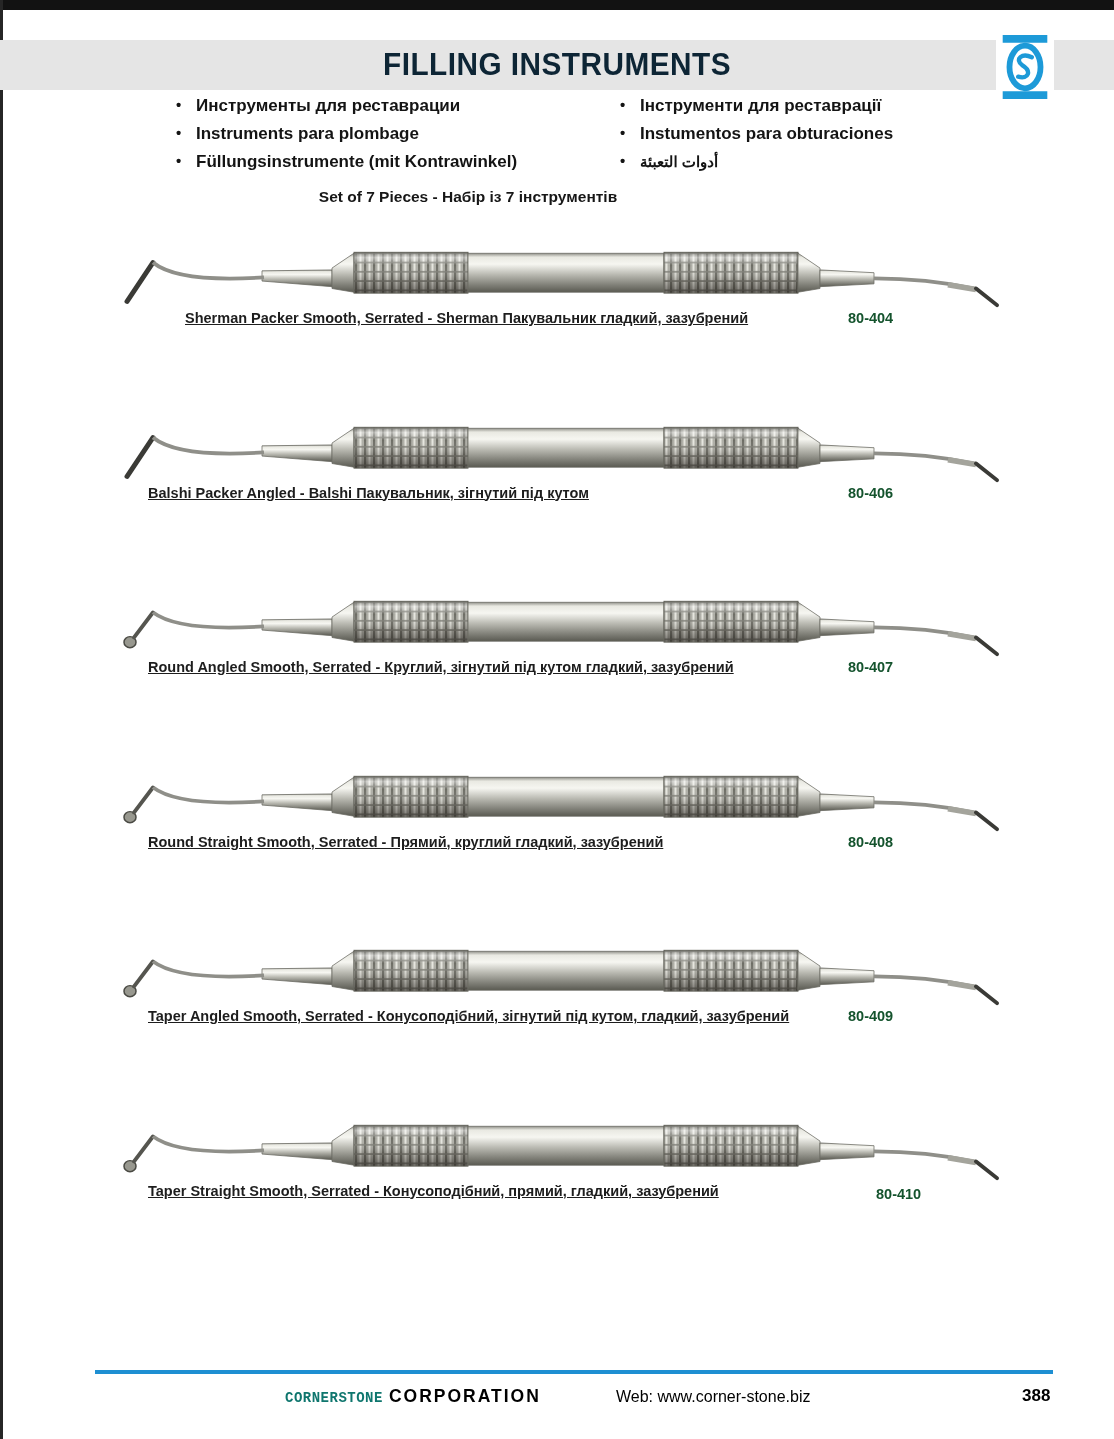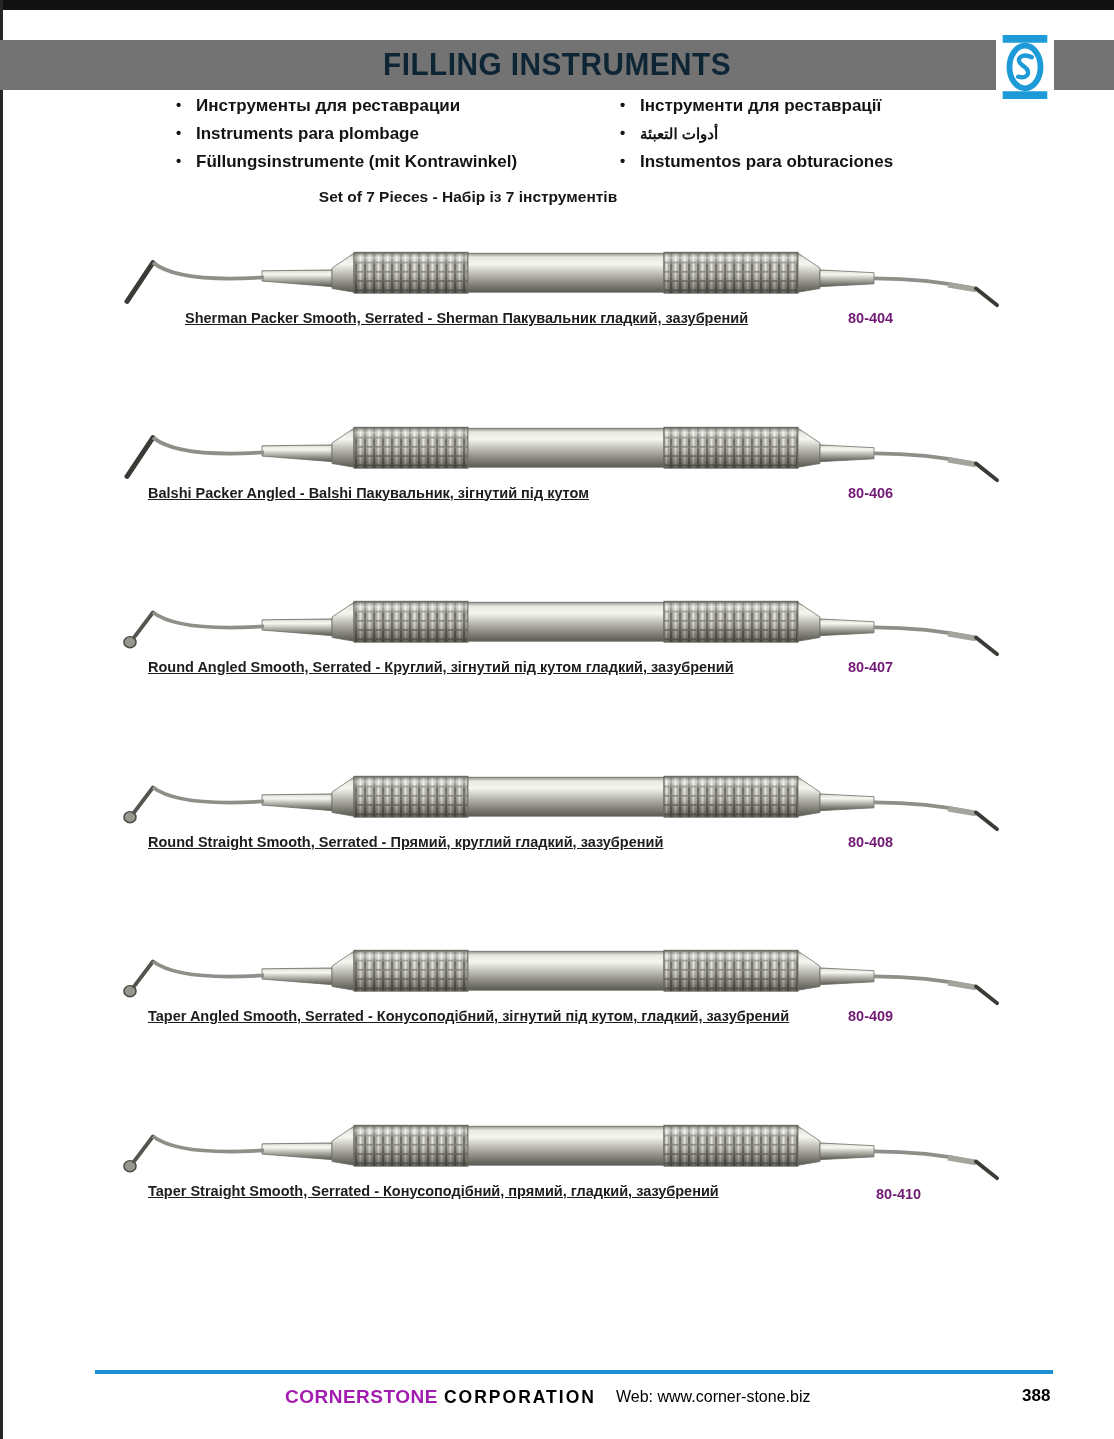--- a/index.html
+++ b/index.html
@@ -4,21 +4,21 @@
 <style>
   html,body { margin:0; padding:0; background:#9a9a9a; }
   .page {
     position:relative; width:1114px; height:1439px; margin:0 auto;
     background:#ffffff; overflow:hidden;
     font-family:"Liberation Sans", sans-serif; color:#1c1c1c;
   }
   .topbar  { position:absolute; top:0; left:0; width:1114px; height:10px; background:#121212; }
   .leftline{ position:absolute; top:0; left:0; width:3px; height:1439px; background:#262626; }
 
-  .bluebar { position:absolute; top:40px; left:0; width:1114px; height:50px; background:#737373; }
+  .bluebar { position:absolute; top:40px; left:0; width:1114px; height:50px; background:#e5e5e5; }
   .title {
     display:block; text-align:center; line-height:50px;
     font-size:31px; font-weight:bold; color:#0d2535; letter-spacing:.5px;
     transform:scaleX(.96);
   }
   .logo-box {
     position:absolute; top:33px; left:996px; width:58px; height:68px;
     background:#ffffff; display:flex; align-items:center; justify-content:center;
   }
 
@@ -34,28 +34,28 @@
     position:absolute; top:188px; left:0; width:936px; text-align:center;
     font-weight:bold; font-size:15.5px; color:#161616;
   }
 
   .products { position:absolute; top:222px; left:0; width:1114px; }
   .product-row { position:relative; height:166.5px; }
   .inst-svg { display:block; margin:8px 0 0 112px; }
   .caption { position:relative; height:20px; margin-top:2px; }
   .caption-name { position:absolute; left:148px; font-weight:bold; font-size:14.5px; color:#1d1d1d; white-space:nowrap;text-decoration:underline; }
   .product-row:nth-child(1) .caption-name { left:185px; }
-  .caption-code { position:absolute; left:848px; font-weight:bold; font-size:14.5px; color:#701a75; }
+  .caption-code { position:absolute; left:848px; font-weight:bold; font-size:14.5px; color:#14532d; }
   .product-row:nth-child(6) .caption-code { top:3px;margin-left:28px; }
 
   .footer-rule { position:absolute; top:1370px; left:95px; width:958px; height:4px; background:#1e8fd2; }
   .f-brand { position:absolute; top:1386px; left:285px; white-space:nowrap; }
   .f-cornerstone {
-    font-family:Liberation Sans, sans-serif; font-weight:bold; font-size:19px;
-    color:#a21caf; letter-spacing:.5px;
+    font-family:Liberation Mono, monospace; font-weight:bold; font-size:14px;
+    color:#0f766e; letter-spacing:.5px;
   }
   .f-corporation { font-size:17.5px; color:#000000; letter-spacing:2px; font-weight:bold; margin-left:6px; }
   .f-web  { position:absolute; top:1388px; left:616px; font-size:16px; color:#000000; }
   .f-page { position:absolute; top:1386px; left:1022px; font-size:17px; font-weight:bold; color:#000000; }
 
   .defs-svg { position:absolute; width:0; height:0; overflow:hidden; }
 </style>
 </head>
 <body>
 
@@ -139,25 +139,25 @@
         <span class="b-dot">•</span><span class="b-txt">Instruments para plombage</span>
       </div>
       <div class="b-item">
         <span class="b-dot">•</span><span class="b-txt">Füllungsinstrumente (mit Kontrawinkel)</span>
       </div>
     </div>
     <div class="b-col right">
       <div class="b-item">
         <span class="b-dot">•</span><span class="b-txt">Інструменти для реставрації</span>
       </div>
+      <div class="b-item">
+        <span class="b-dot">•</span><span class="b-txt">Instumentos para obturaciones</span>
+      </div>
       <div class="b-item arabic">
         <span class="b-dot">•</span><span class="b-txt">أدوات التعبئة</span>
-      </div>
-      <div class="b-item">
-        <span class="b-dot">•</span><span class="b-txt">Instumentos para obturaciones</span>
       </div>
     </div>
   </div>
 
   <div class="set-note">Set of 7 Pieces - Набір із 7 інструментів</div>
 
   <div class="products">
 
     <div class="product-row">
       <svg class="inst-svg" width="900" height="78" viewBox="0 0 900 84" preserveAspectRatio="none">

